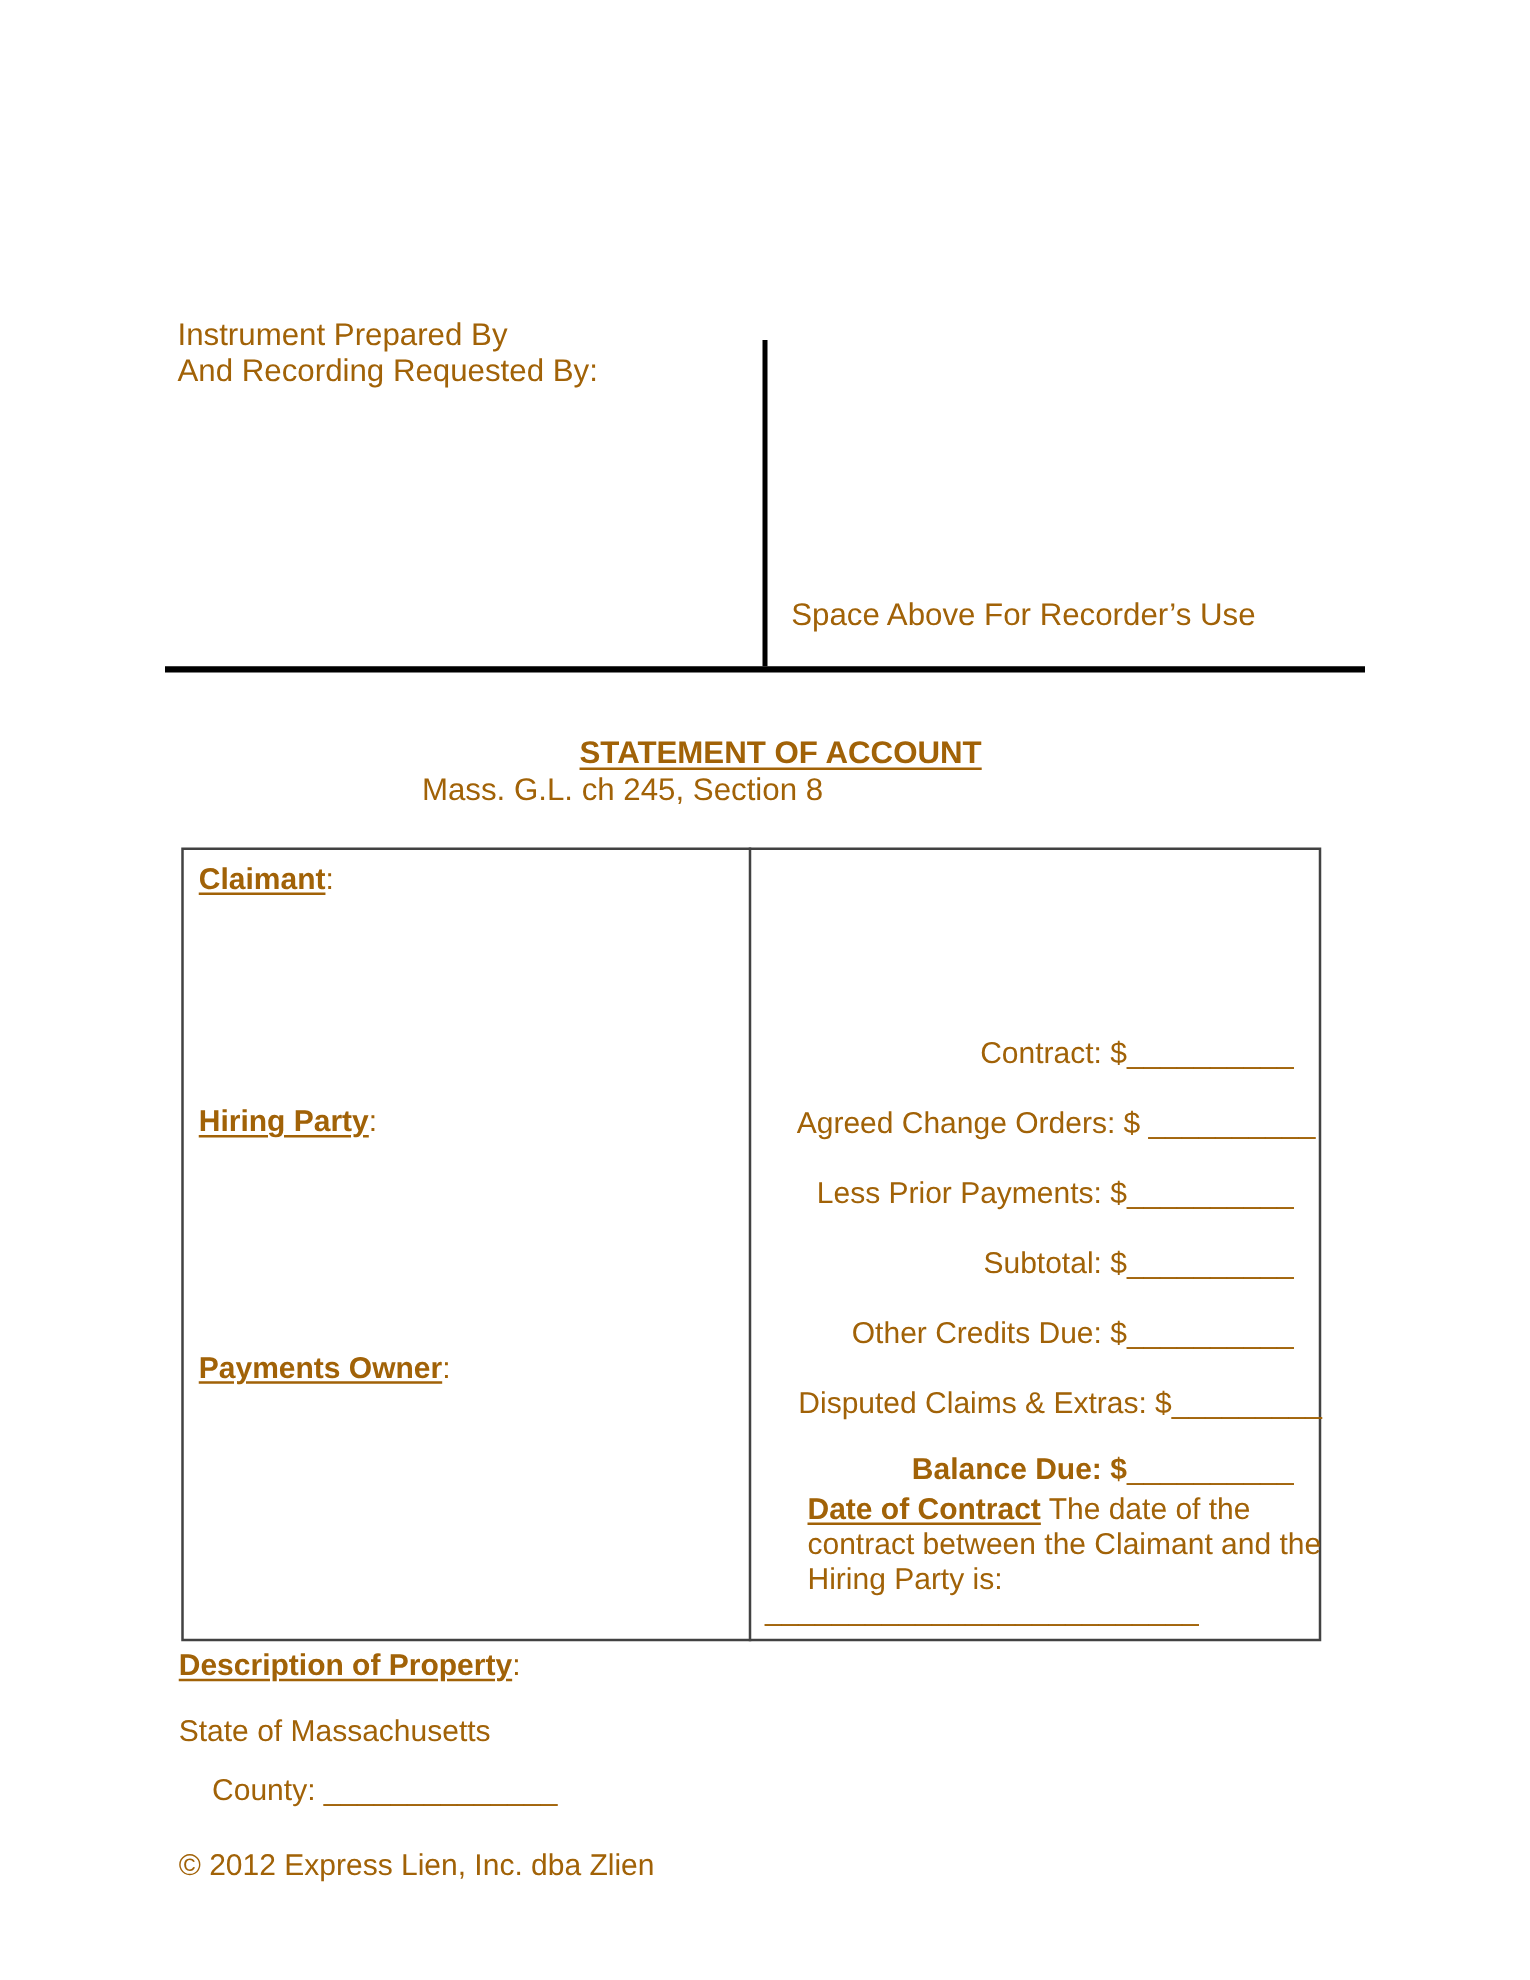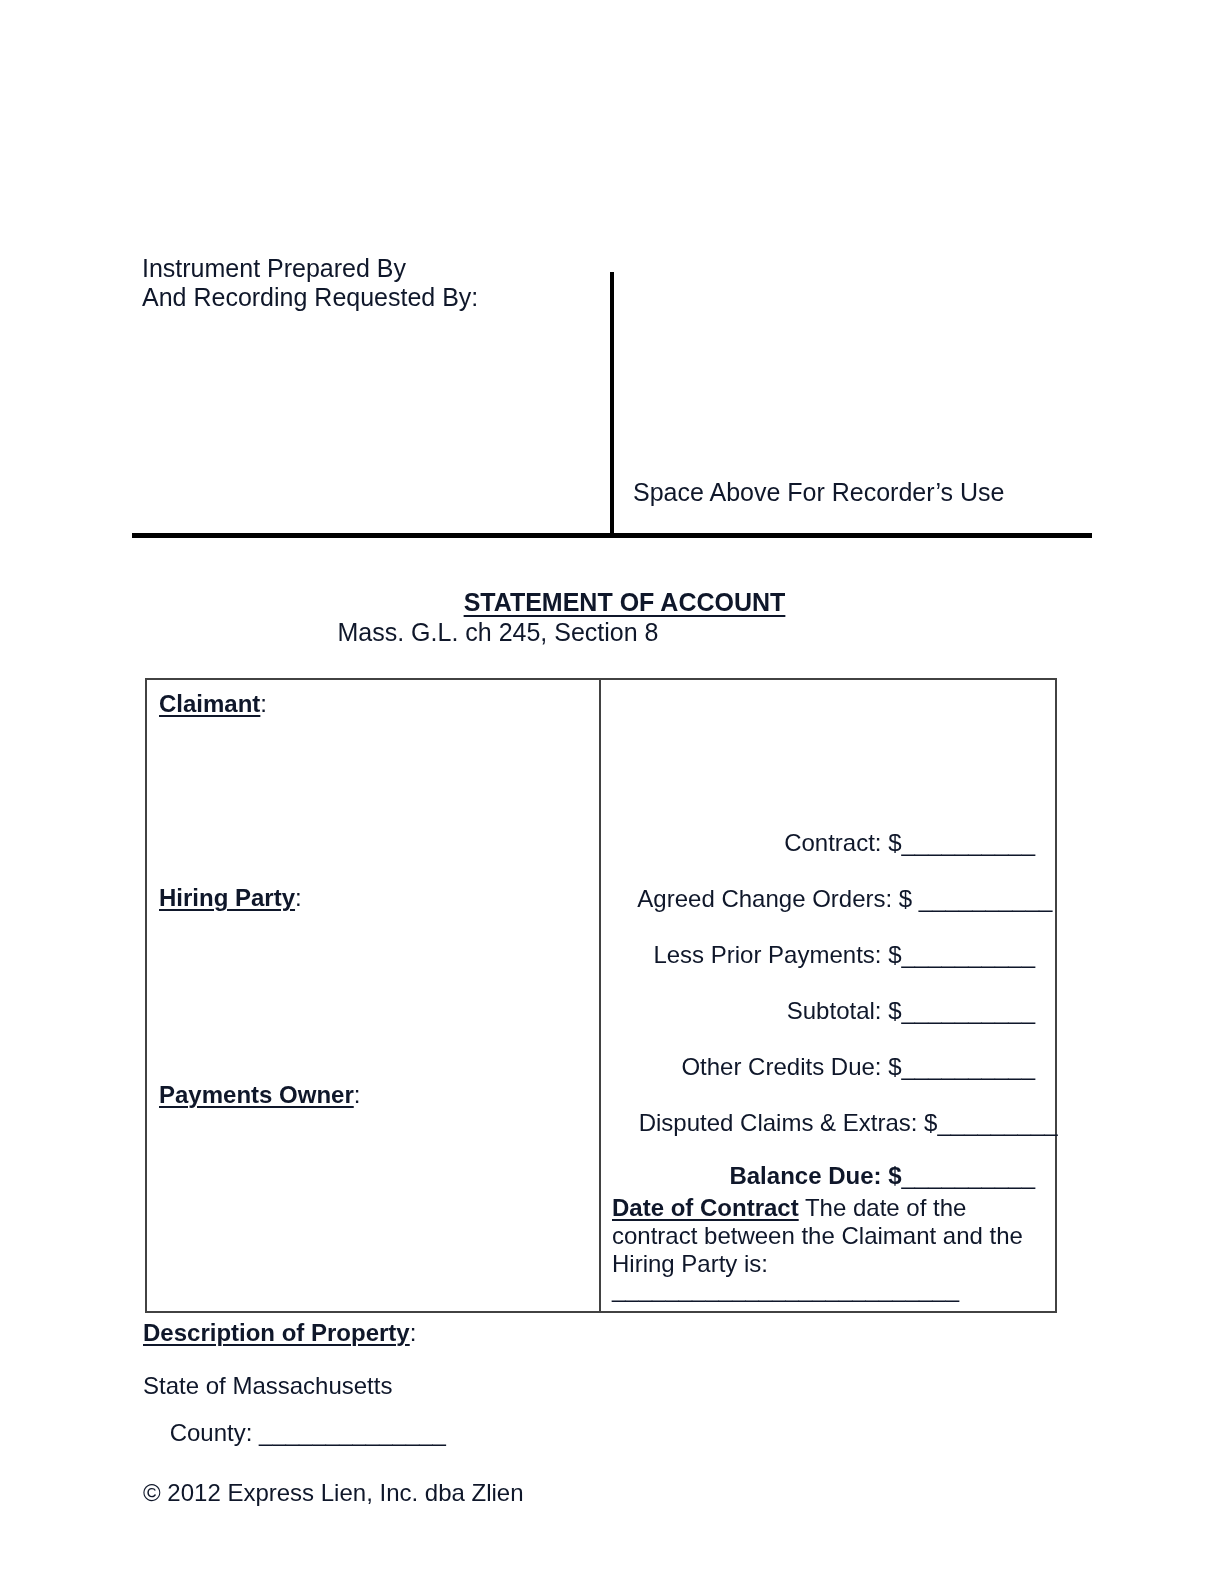--- a/index.html
+++ b/index.html
@@ -1,21 +1,21 @@
 <!DOCTYPE html>
 <html><head>
 <meta charset="utf-8">
 <style>
   * { margin:0; padding:0; box-sizing:border-box; }
   html,body { background:#ffffff; }
   .page {
     position:relative;
     width:1224px; height:1584px;
     background:#ffffff;
-    color:#0f172a;
+    color:#a16207;
     font-family:"Liberation Sans", sans-serif;
     overflow:hidden;
   }
   .abs { position:absolute; }
 
   
   .prep-block { left:142px; top:254px; font-size:25px; line-height:29px; }
   .vline  { left:610px; top:272px; width:4px;  height:261px; background:#000; }
   .hline  { left:132px; top:533px; width:960px; height:5px;  background:#000; }
   .recorder-note { left:633px; top:478px; font-size:25px;text-align:right; }
@@ -35,21 +35,21 @@
   
   .hu { font-weight:bold; text-decoration:underline; text-decoration-thickness:2px; text-underline-offset:3px; }
   .party-label { left:159px; font-size:24px; }
 
   .para { left:612px; width:428px; font-size:24px; line-height:27.5px; }
   .money-row {
     left:612px; width:423px; text-align:right;
     font-size:24px; white-space:pre;
   }
   .bold-part { font-weight:bold; }
-  .date-para { line-height:28px; }
+  .date-para { line-height:28px;margin-left:34px; }
   .date-blank { left:612px; top:1275px; font-size:24px; }
 
   
   .descr  { left:143px; top:1319px; font-size:24px; }
   .state  { left:143px; top:1372px; font-size:24px; }
   .county { left:143px; top:1391px; font-size:24px; white-space:pre; }
   .footer { left:143px; top:1479px; font-size:24px; }
 </style>
 </head>
 <body>

